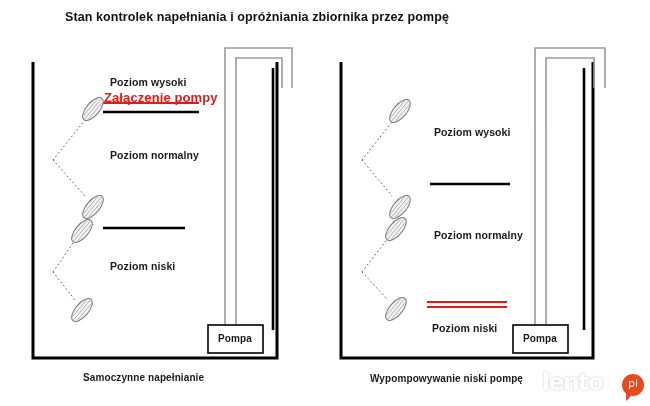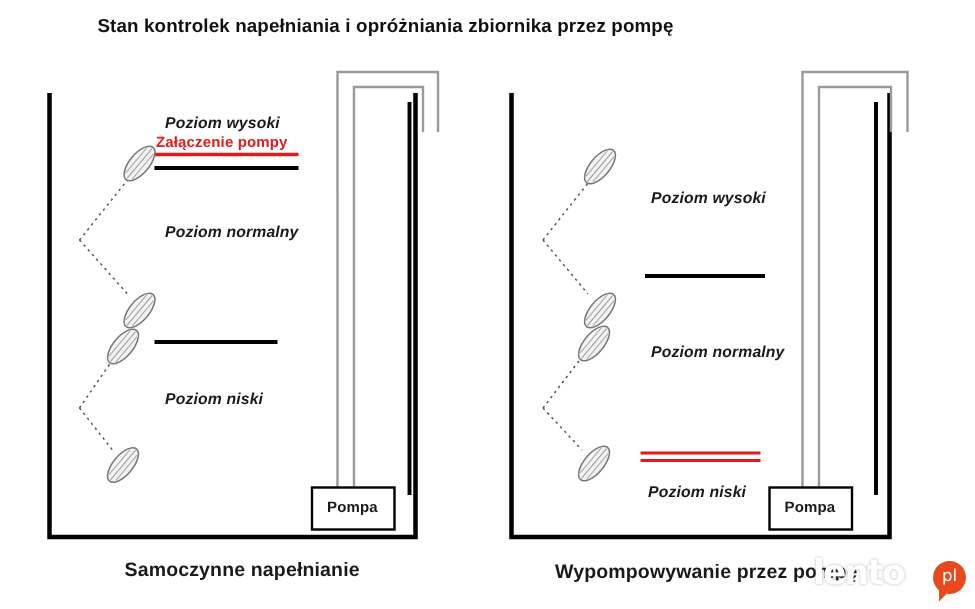--- a/index.html
+++ b/index.html
@@ -32,28 +32,27 @@
   .title {
     font-size: 12.5px;
     left: 0;
     width: 514px;
     text-align: center;
     top: 10px;
     color: #111111;
   }
   .lbl {
     font-size: 10.5px;
-    font-style: italic;
   }
   .lbl-red {
+    font-size: 13px;
+    color: #e01b1b;
+  }
+  .caption {
     font-size: 10px;
-    color: #e01b1b;
-  }
-  .caption {
-    font-size: 13px;
   }
   .pump-label {
     font-size: 10px;
     font-weight: bold;
     color: #1a1a1a;
   }
   #watermark {
     position: absolute;
     left: 540px;
     top: 367px;
@@ -224,21 +223,21 @@
   <div class="txt lbl-red" style="left:104px; top:90px;">Załączenie pompy</div>
   <div class="txt lbl" style="left:110px; top:149px;">Poziom normalny</div>
   <div class="txt lbl" style="left:110px; top:260px;">Poziom niski</div>
   <div class="txt pump-label" style="left:218px; top:333px;">Pompa</div>
   <div class="txt caption" style="left:83px; top:372px;">Samoczynne napełnianie</div>
 
   <div class="txt lbl" style="left:434px; top:126px;">Poziom wysoki</div>
   <div class="txt lbl" style="left:434px; top:229px;">Poziom normalny</div>
   <div class="txt lbl" style="left:432px; top:322px;">Poziom niski</div>
   <div class="txt pump-label" style="left:523px; top:333px;">Pompa</div>
-  <div class="txt caption" style="left:370px; top:373px;">Wypompowywanie  przez pompę</div>
+  <div class="txt caption" style="left:370px; top:373px;">Wypompowywanie  niski pompę</div>
 
   <div id="watermark">
     <div class="wm-text">lento</div>
     <div class="wm-tail"></div>
     <div class="wm-badge">
       <span>pl</span>
     </div>
   </div>
 
 </div>

